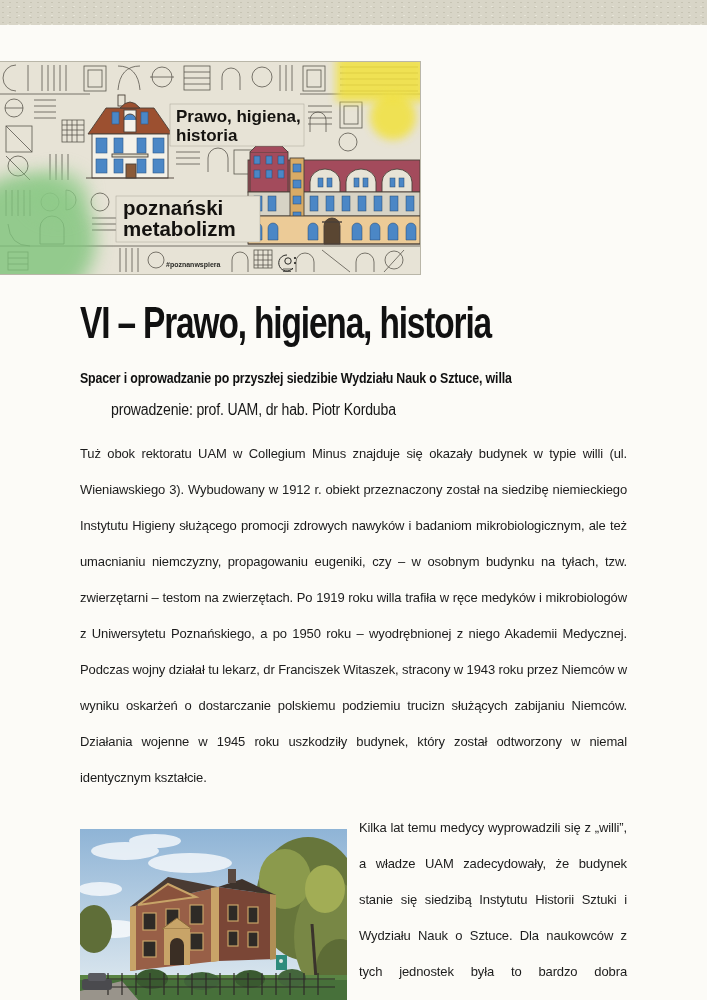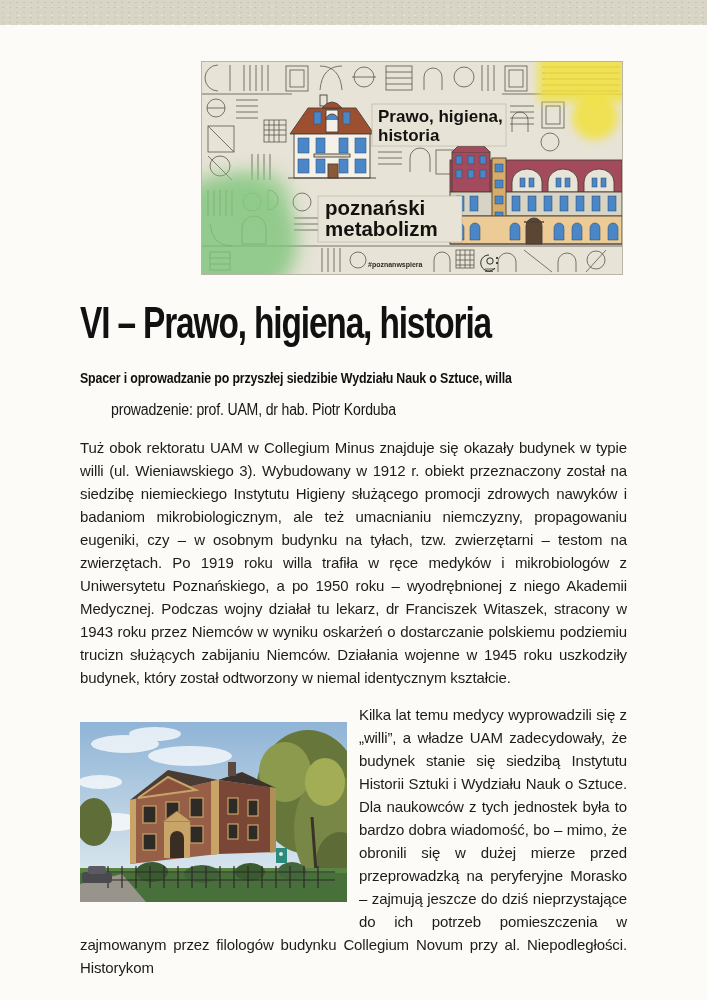--- a/index.html
+++ b/index.html
@@ -10,39 +10,39 @@
     color:#1c1c1c;
   }
   .top-strip{
     height:25px;width:707px;
     background-color:#d8d5c7;
     background-image:radial-gradient(#c7c4b4 1px, transparent 1px),
                      radial-gradient(#e6e4d7 1px, transparent 1px);
     background-size:7px 5px,11px 9px;
     background-position:0 0,3px 2px;
   }
-  .banner-wrap{width:622px;margin-top:37px;display:flex;justify-content:flex-end;}
+  .banner-wrap{width:622px;margin-top:37px;display:flex;justify-content:flex-start;}
   .banner{width:420px;height:212px;display:block;box-shadow:0 0 0 1px #b9b6a8;}
   .content{padding:0 80px;}
   h1.heading{
     margin:29px 0 0 0;line-height:39px;
     font-size:44px;font-weight:bold;letter-spacing:-1.5px;
     transform:scaleX(.76);transform-origin:left center;
     white-space:nowrap;color:#111;
   }
   .subtitle{
     margin:27px 0 0 0;font-size:15.5px;font-weight:bold;letter-spacing:-.2px;
     transform:scaleX(.8);transform-origin:left center;white-space:nowrap;color:#111;
   }
   .lead{
     margin:14px 0 0 31px;font-size:16px;letter-spacing:-.2px;
     transform:scaleX(.88);transform-origin:left center;white-space:nowrap;color:#161616;
   }
   p.body-text{
-    margin:17px 0 0 0;font-size:15px;line-height:23px;letter-spacing:-.12px;
+    margin:17px 0 0 0;font-size:13px;line-height:36px;letter-spacing:-.12px;
     text-align:justify;color:#1c1c1c;
   }
   p.body-text.second{margin-top:14px;text-align-last:justify;}
   .photo{
     float:left;width:267px;height:180px;margin:19px 12px 11px 0;display:block;
   }
   .clear{clear:both;}
 </style>
 </head>
 <body>

